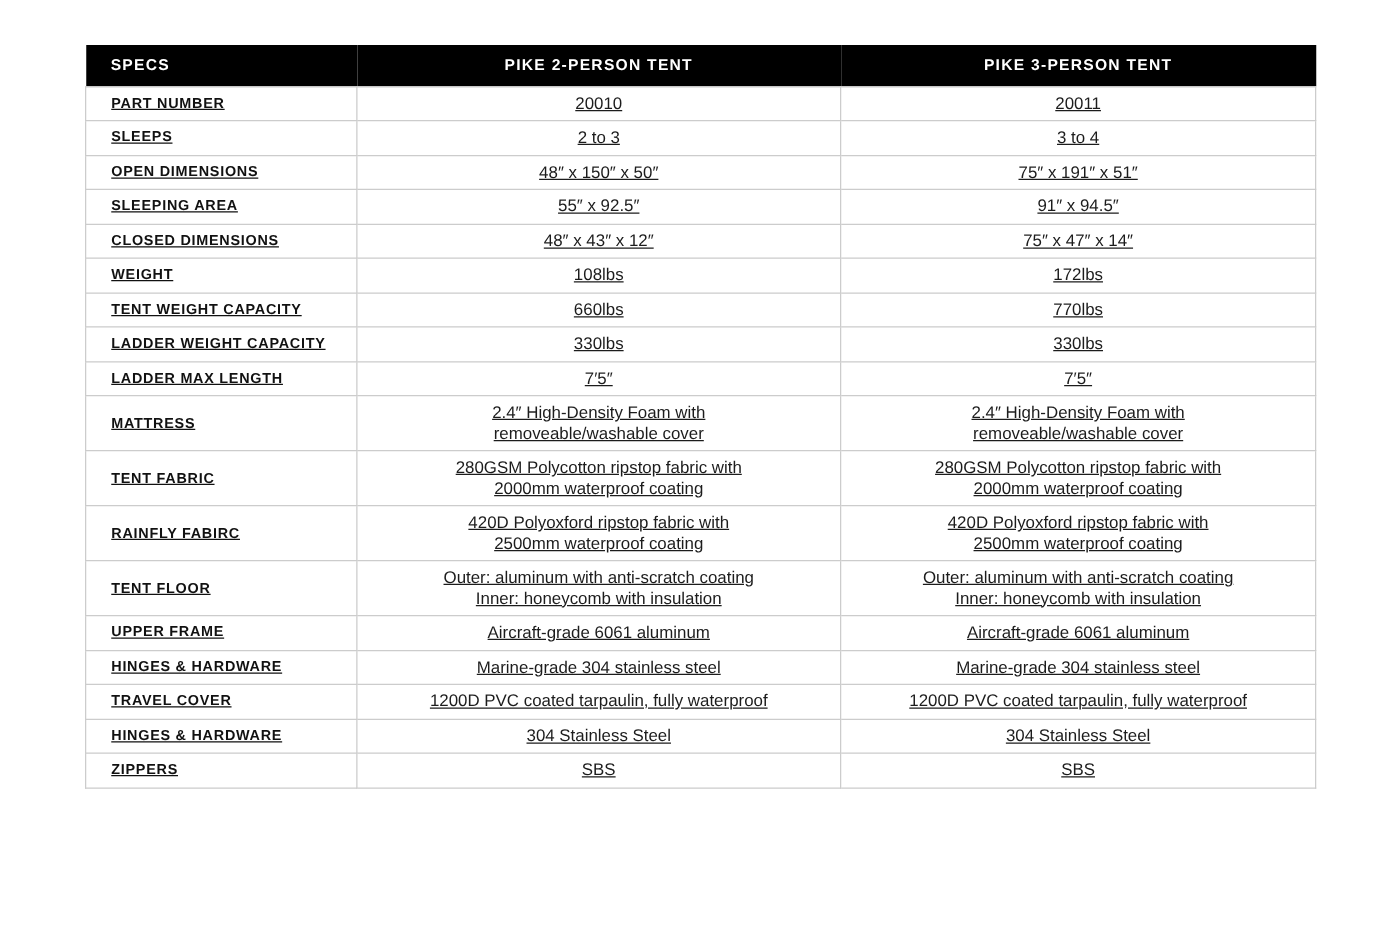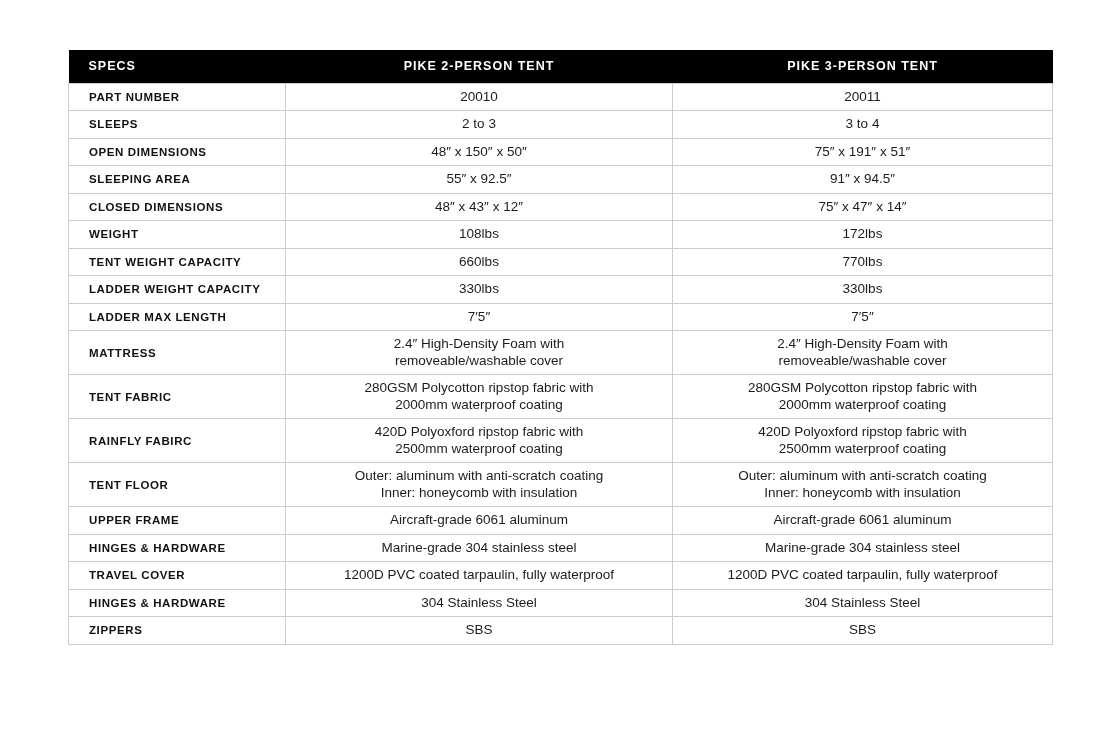--- a/index.html
+++ b/index.html
@@ -9,21 +9,21 @@
     width: 1119px;
     height: 740px;
     background: #ffffff;
     font-family: "Liberation Sans", sans-serif;
     color: #1a1a1a;
     overflow: hidden;
   }
   .specs-table {
     position: absolute;
     left: 68px;
-    top: 50px;
+    top: 36px;
     width: 984px;
     border-collapse: collapse;
     table-layout: fixed;
   }
   .specs-table th {
     background: #000000;
     color: #ffffff;
     font-size: 12.5px;
     font-weight: bold;
     letter-spacing: 1px;
@@ -41,27 +41,29 @@
     vertical-align: middle;
   }
   .specs-table td.label {
     font-size: 11.5px;
     font-weight: bold;
     letter-spacing: 0.6px;
     text-align: left;
     padding-left: 20px;
     height: 27px;
     color: #111111;
+    text-decoration: underline;
   }
   .specs-table td.value {
     text-align: center;
     font-size: 13.5px;
     line-height: 16.5px;
     white-space: pre-line;
     color: #1c1c1c;
+    text-decoration: underline;
   }
 </style>
 </head>
 <body>
 
 <table class="specs-table">
   <colgroup>
     <col style="width:217px">
     <col style="width:387px">
     <col style="width:380px">

